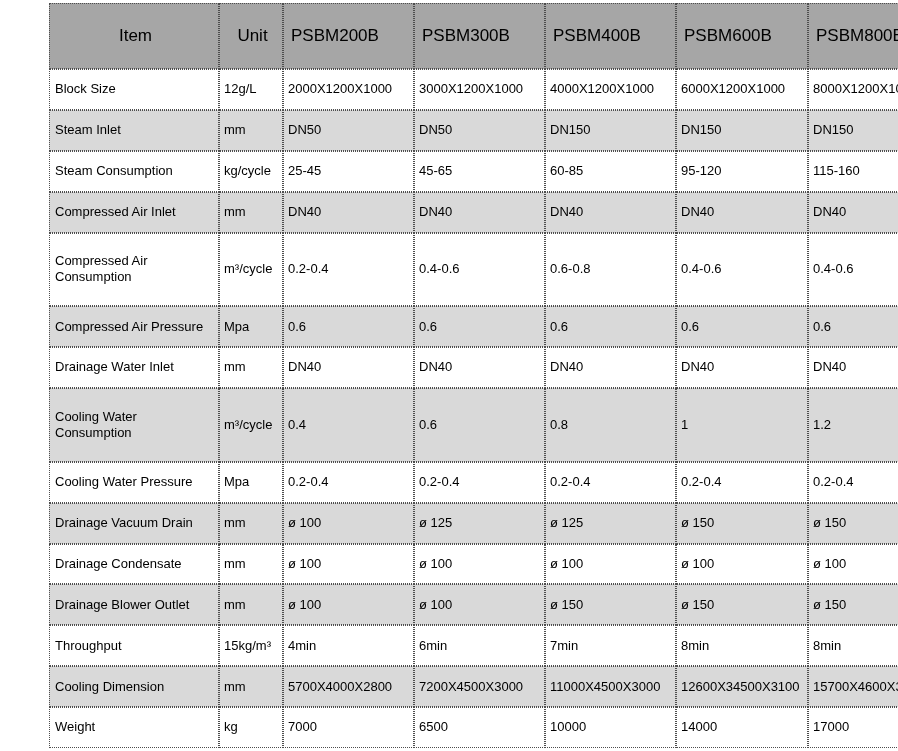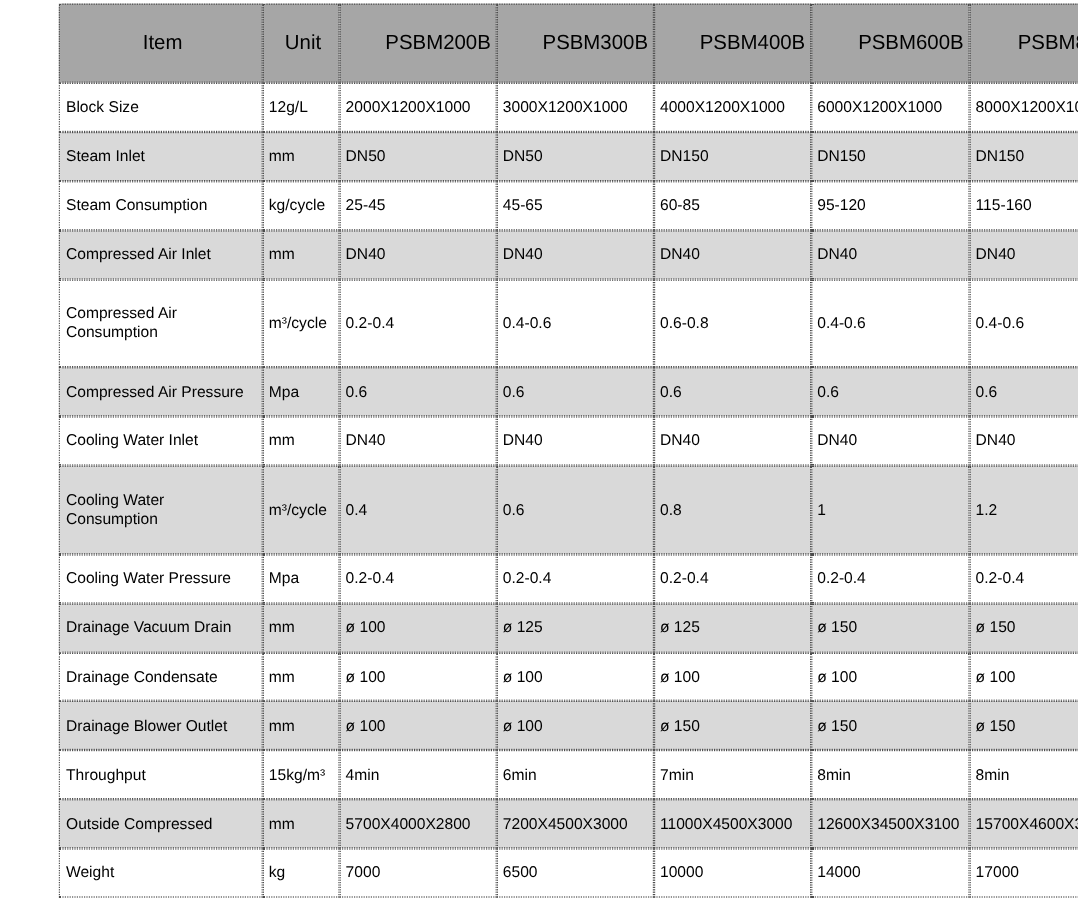--- a/index.html
+++ b/index.html
@@ -36,21 +36,20 @@
     text-align: left;
     overflow: hidden;
     background: #ffffff;
   }
   thead th {
     background: #a6a6a6;
     font-size: 17px;
     font-weight: 400;
     height: 62px;
     padding-left: 7px;
-    text-align: right;
   }
   thead th.center {
     text-align: center;
   }
   tbody td.unit-cell,
   tbody td.value-cell {
     white-space: nowrap;
   }
   tbody td.item-cell {
     padding-left: 5px;
@@ -133,21 +132,21 @@
         <tr>
           <td class="item-cell">Compressed Air Pressure</td>
           <td class="unit-cell">Mpa</td>
           <td class="value-cell">0.6</td>
           <td class="value-cell">0.6</td>
           <td class="value-cell">0.6</td>
           <td class="value-cell">0.6</td>
           <td class="value-cell">0.6</td>
         </tr>
         <tr>
-          <td class="item-cell">Cooling Water Inlet</td>
+          <td class="item-cell">Drainage Water Inlet</td>
           <td class="unit-cell">mm</td>
           <td class="value-cell">DN40</td>
           <td class="value-cell">DN40</td>
           <td class="value-cell">DN40</td>
           <td class="value-cell">DN40</td>
           <td class="value-cell">DN40</td>
         </tr>
         <tr>
           <td class="item-cell">Cooling Water Consumption</td>
           <td class="unit-cell">m³/cycle</td>
@@ -196,21 +195,21 @@
         <tr>
           <td class="item-cell">Throughput</td>
           <td class="unit-cell">15kg/m³</td>
           <td class="value-cell">4min</td>
           <td class="value-cell">6min</td>
           <td class="value-cell">7min</td>
           <td class="value-cell">8min</td>
           <td class="value-cell">8min</td>
         </tr>
         <tr>
-          <td class="item-cell">Outside Compressed</td>
+          <td class="item-cell">Cooling Dimension</td>
           <td class="unit-cell">mm</td>
           <td class="value-cell">5700X4000X2800</td>
           <td class="value-cell">7200X4500X3000</td>
           <td class="value-cell">11000X4500X3000</td>
           <td class="value-cell">12600X34500X3100</td>
           <td class="value-cell">15700X4600X3500</td>
         </tr>
         <tr>
           <td class="item-cell">Weight</td>
           <td class="unit-cell">kg</td>

